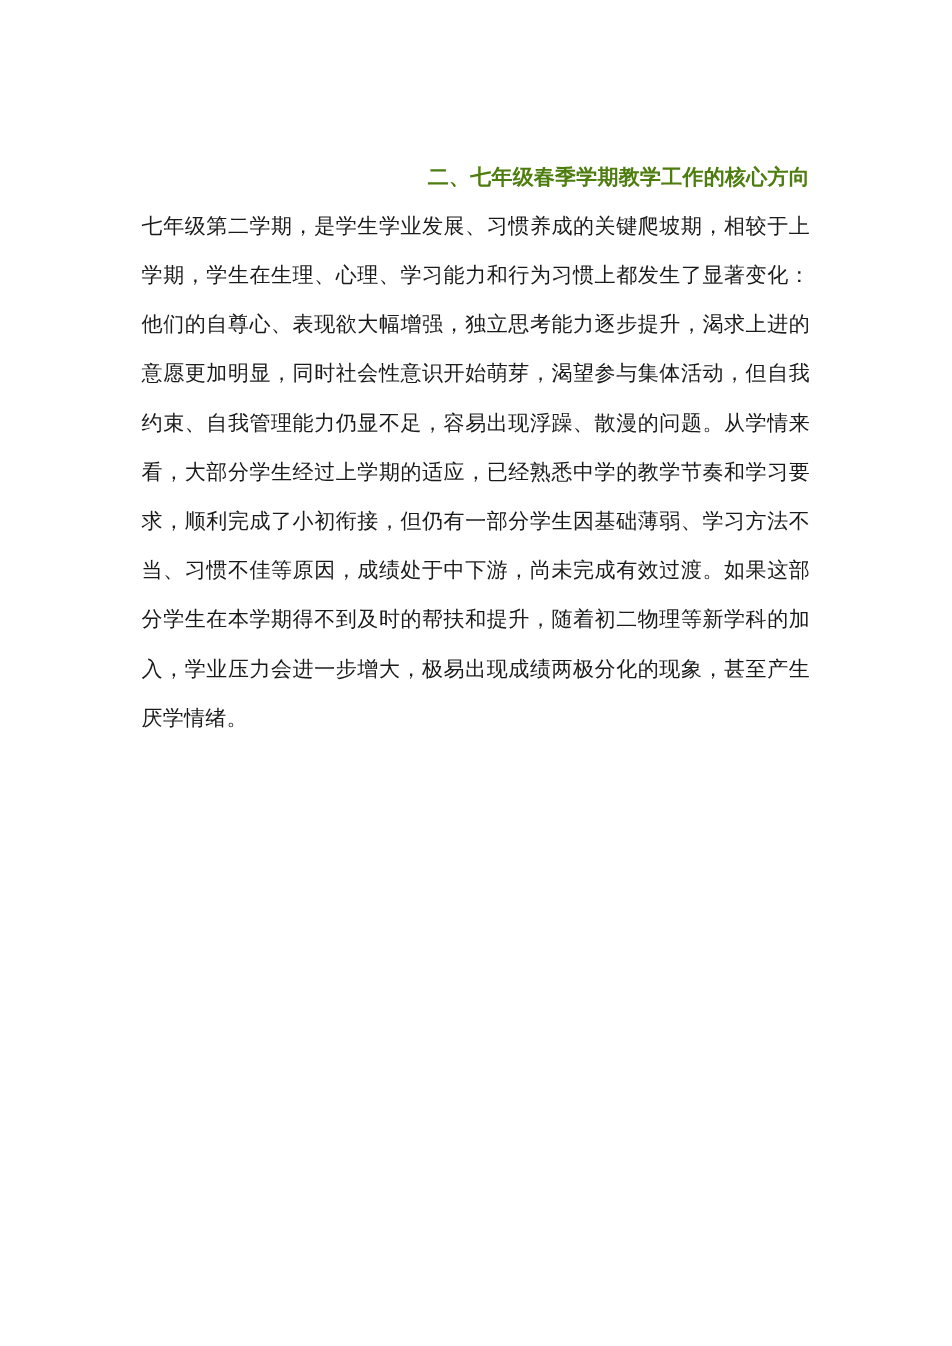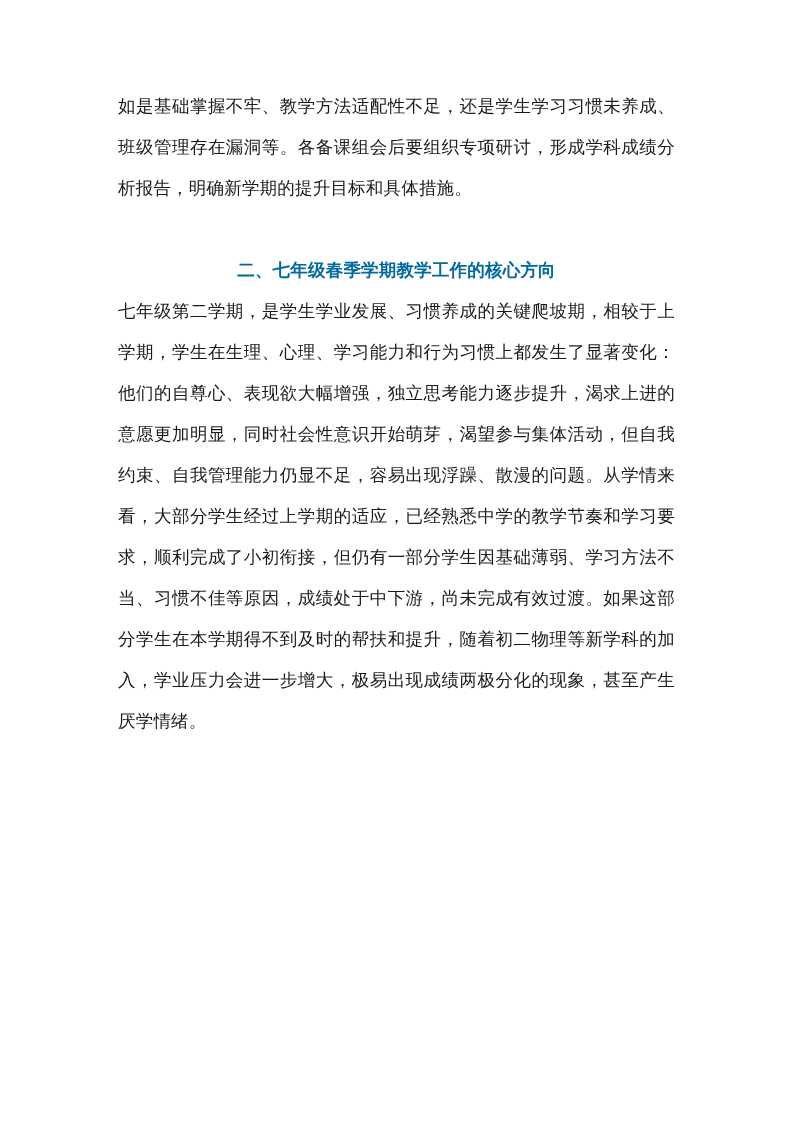--- a/index.html
+++ b/index.html
@@ -32,34 +32,33 @@
   }
   .para {
     margin: 0;
     text-indent: 0;
   }
   .heading {
     margin: 0;
     font-size: 17.5px;
     line-height: 41px;
     font-weight: bold;
-    text-align: center;
-    color: #0369a1;
+    text-align: right;
+    color: #4d7c0f;
   }
   .block-gap {
     height: 41px;
   }
 </style>
 </head>
 <body>
 
 <div class="page">
   <div class="doc-body">
 
-    <p class="para">如是基础掌握不牢、教学方法适配性不足，还是学生学习习惯未养成、班级管理存在漏洞等。各备课组会后要组织专项研讨，形成学科成绩分析报告，明确新学期的提升目标和具体措施。</p>
 
     <div class="block-gap"></div>
 
     <p class="heading">二、七年级春季学期教学工作的核心方向</p>
 
     <p class="para">七年级第二学期，是学生学业发展、习惯养成的关键爬坡期，相较于上学期，学生在生理、心理、学习能力和行为习惯上都发生了显著变化：他们的自尊心、表现欲大幅增强，独立思考能力逐步提升，渴求上进的意愿更加明显，同时社会性意识开始萌芽，渴望参与集体活动，但自我约束、自我管理能力仍显不足，容易出现浮躁、散漫的问题。从学情来看，大部分学生经过上学期的适应，已经熟悉中学的教学节奏和学习要求，顺利完成了小初衔接，但仍有一部分学生因基础薄弱、学习方法不当、习惯不佳等原因，成绩处于中下游，尚未完成有效过渡。如果这部分学生在本学期得不到及时的帮扶和提升，随着初二物理等新学科的加入，学业压力会进一步增大，极易出现成绩两极分化的现象，甚至产生厌学情绪。</p>
 
     <div class="block-gap"></div>
 
 

